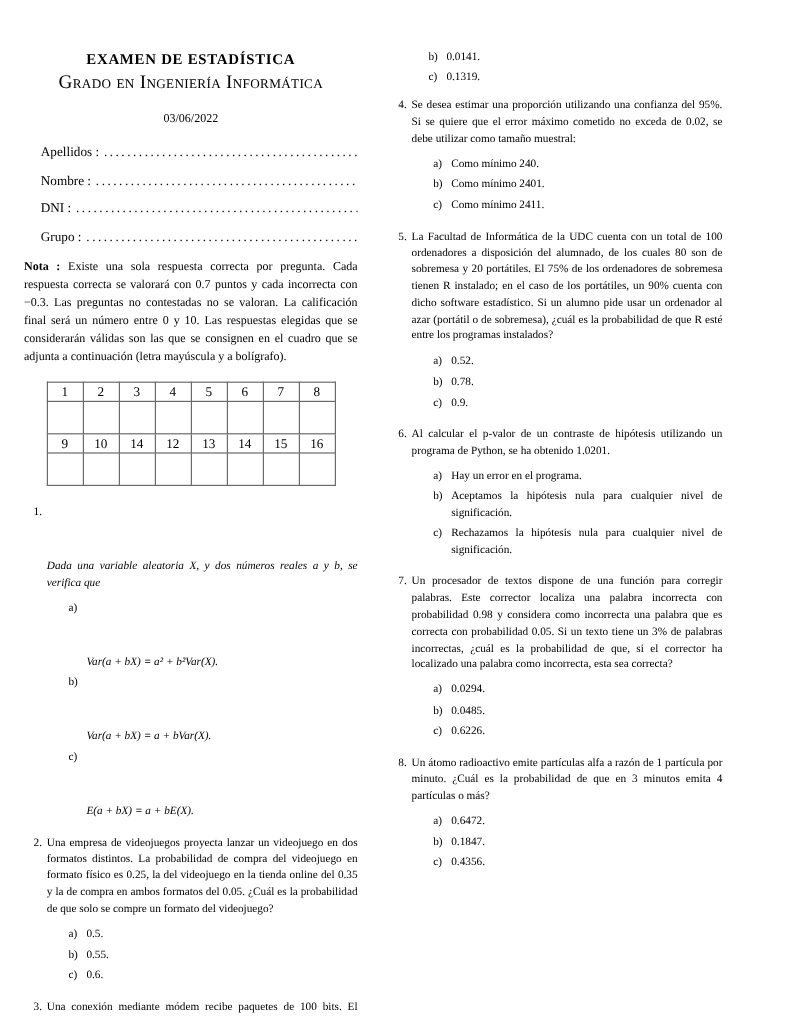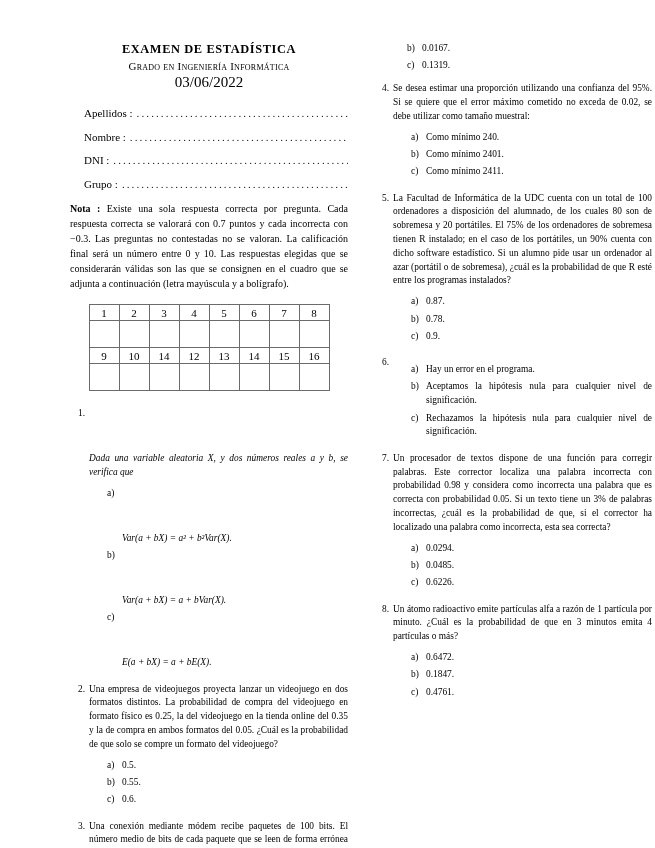--- a/index.html
+++ b/index.html
@@ -12,21 +12,21 @@
     height: 848px;
     font-family: "Liberation Serif", "DejaVu Serif", serif;
     color: #000000;
     overflow: hidden;
   }
   .page {
     position: relative;
     width: 655px;
     height: 840px;
     box-sizing: border-box;
-    padding: 42px 36px 10px 70px;
+    padding: 42px 36px 10px 20px;
   }
   .columns {
     display: flex;
     gap: 26px;
     align-items: flex-start;
   }
   .col {
     width: 278px;
     flex: 0 0 278px;
   }
@@ -36,27 +36,27 @@
     text-align: center;
     margin-bottom: 16px;
   }
   .exam-title {
     font-weight: bold;
     font-size: 12.4px;
     letter-spacing: 0.6px;
     margin-bottom: 3px;
   }
   .exam-subtitle {
-    font-size: 11px;
+    font-size: 16px;
     font-variant: small-caps;
     letter-spacing: 0.25px;
-    margin-bottom: 2px;
+    margin-bottom: 16px;
   }
   .exam-date {
-    font-size: 15px;
+    font-size: 10px;
   }
 
   
   .fields {
     margin: 0 0 6px 14px;
   }
   .field-row {
     display: flex;
     align-items: baseline;
     font-size: 11px;
@@ -285,21 +285,21 @@
         </div>
       </div>
 
     </div>
 
     <div class="col">
 
       <div class="options" style="margin-top:0;margin-left:33px;">
         <div class="option">
           <span class="opt-letter">b)</span>
-          <span class="opt-text">0.0167.</span>
+          <span class="opt-text">0.0141.</span>
         </div>
         <div class="option">
           <span class="opt-letter">c)</span>
           <span class="opt-text">0.1319.</span>
         </div>
       </div>
 
       <div class="question" style="margin-top:9px;">
         <div class="q-num">4.</div>
         <div class="q-body">
@@ -321,37 +321,38 @@
         </div>
       </div>
 
       <div class="question">
         <div class="q-num">5.</div>
         <div class="q-body">
           <div class="q-text">La Facultad de Informática de la UDC cuenta con un total de 100 ordenadores a disposición del alumnado, de los cuales 80 son de sobremesa y 20 portátiles. El 75% de los ordenadores de sobremesa tienen R instalado; en el caso de los portátiles, un 90% cuenta con dicho software estadístico. Si un alumno pide usar un ordenador al azar (portátil o de sobremesa), ¿cuál es la probabilidad de que R esté entre los programas instalados?</div>
           <div class="options">
             <div class="option">
               <span class="opt-letter">a)</span>
-              <span class="opt-text">0.87.</span>
+              <span class="opt-text">0.52.</span>
             </div>
             <div class="option">
               <span class="opt-letter">b)</span>
               <span class="opt-text">0.78.</span>
             </div>
             <div class="option">
               <span class="opt-letter">c)</span>
               <span class="opt-text">0.9.</span>
             </div>
           </div>
         </div>
       </div>
 
       <div class="question">
         <div class="q-num">6.</div>
         <div class="q-body">
+          <div class="q-text">Al calcular el p-valor de un contraste de hipótesis utilizando un programa de Python, se ha obtenido 1.0201.</div>
           <div class="options">
             <div class="option">
               <span class="opt-letter">a)</span>
               <span class="opt-text">Hay un error en el programa.</span>
             </div>
             <div class="option">
               <span class="opt-letter">b)</span>
               <span class="opt-text">Aceptamos la hipótesis nula para cualquier nivel de significación.</span>
             </div>
             <div class="option">
@@ -391,21 +392,21 @@
             <div class="option">
               <span class="opt-letter">a)</span>
               <span class="opt-text">0.6472.</span>
             </div>
             <div class="option">
               <span class="opt-letter">b)</span>
               <span class="opt-text">0.1847.</span>
             </div>
             <div class="option">
               <span class="opt-letter">c)</span>
-              <span class="opt-text">0.4761.</span>
+              <span class="opt-text">0.4356.</span>
             </div>
           </div>
         </div>
       </div>
 
     </div>
   </div>
 </div>
 
 </body></html>

